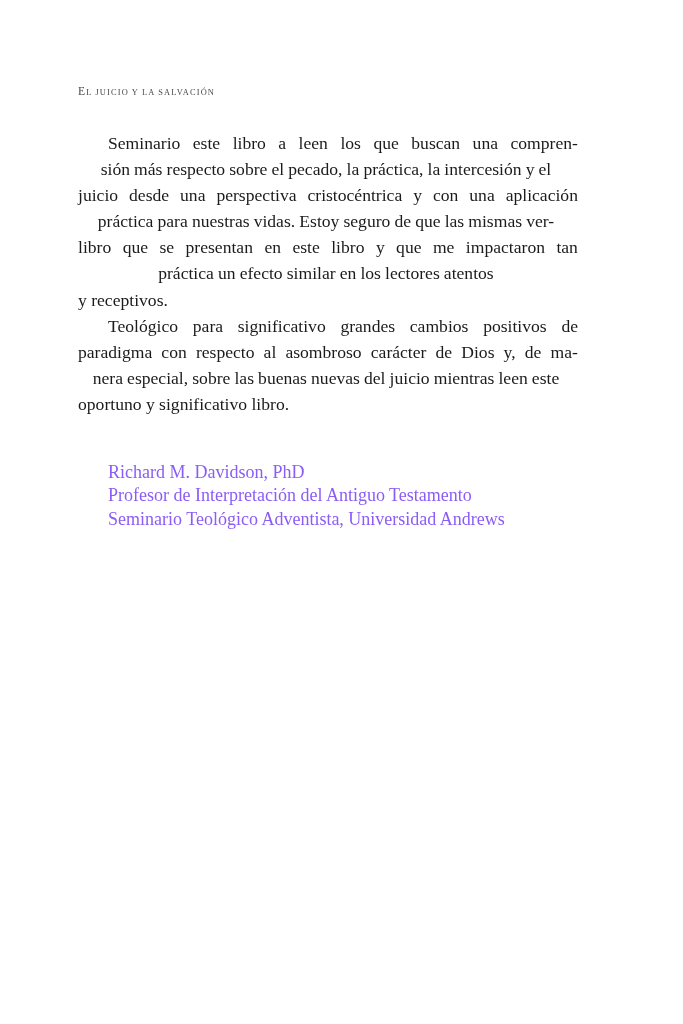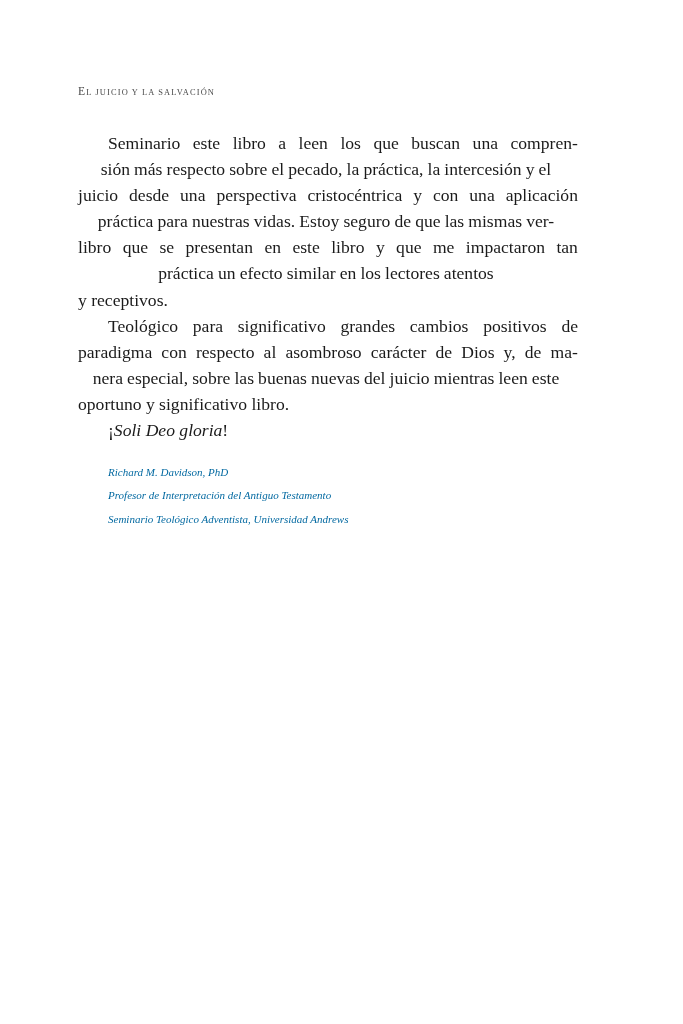--- a/index.html
+++ b/index.html
@@ -73,26 +73,25 @@
   .latin i { font-style: italic; }
 
   
   .signature {
     position: absolute;
     left: 108px;
     top: 461px;
     width: 470px;
   }
   .sig-line {
-    font-style: italic;
-    font-size: 11px;
+    font-size: 18px;
     line-height: 23.4px;
     height: 23.4px;
     white-space: nowrap;
-    color: #0369a1;
+    color: #8b5cf6;
   }
 </style>
 </head>
 <body>
 
 <div class="page">
 
   <div class="running-head">
     <span class="drop">E</span><span>L JUICIO Y LA SALVACIÓN</span>
   </div>
@@ -206,21 +205,20 @@
           <span>buenas</span>
           <span>nuevas</span>
           <span>del</span>
           <span>juicio</span>
           <span>mientras</span>
           <span>leen</span>
           <span>este</span>
         </div>
         <div class="line">oportuno y significativo libro.</div>
       </div>
-      <div class="latin"><span>¡</span><i>Soli Deo gloria</i><span>!</span></div>
     </div>
 
   <div class="signature" id="signature">
       <div class="sig-line">Richard M. Davidson, PhD</div>
       <div class="sig-line">Profesor de Interpretación del Antiguo Testamento</div>
       <div class="sig-line">Seminario Teológico Adventista, Universidad Andrews</div>
     </div>
 
 </div>
 

